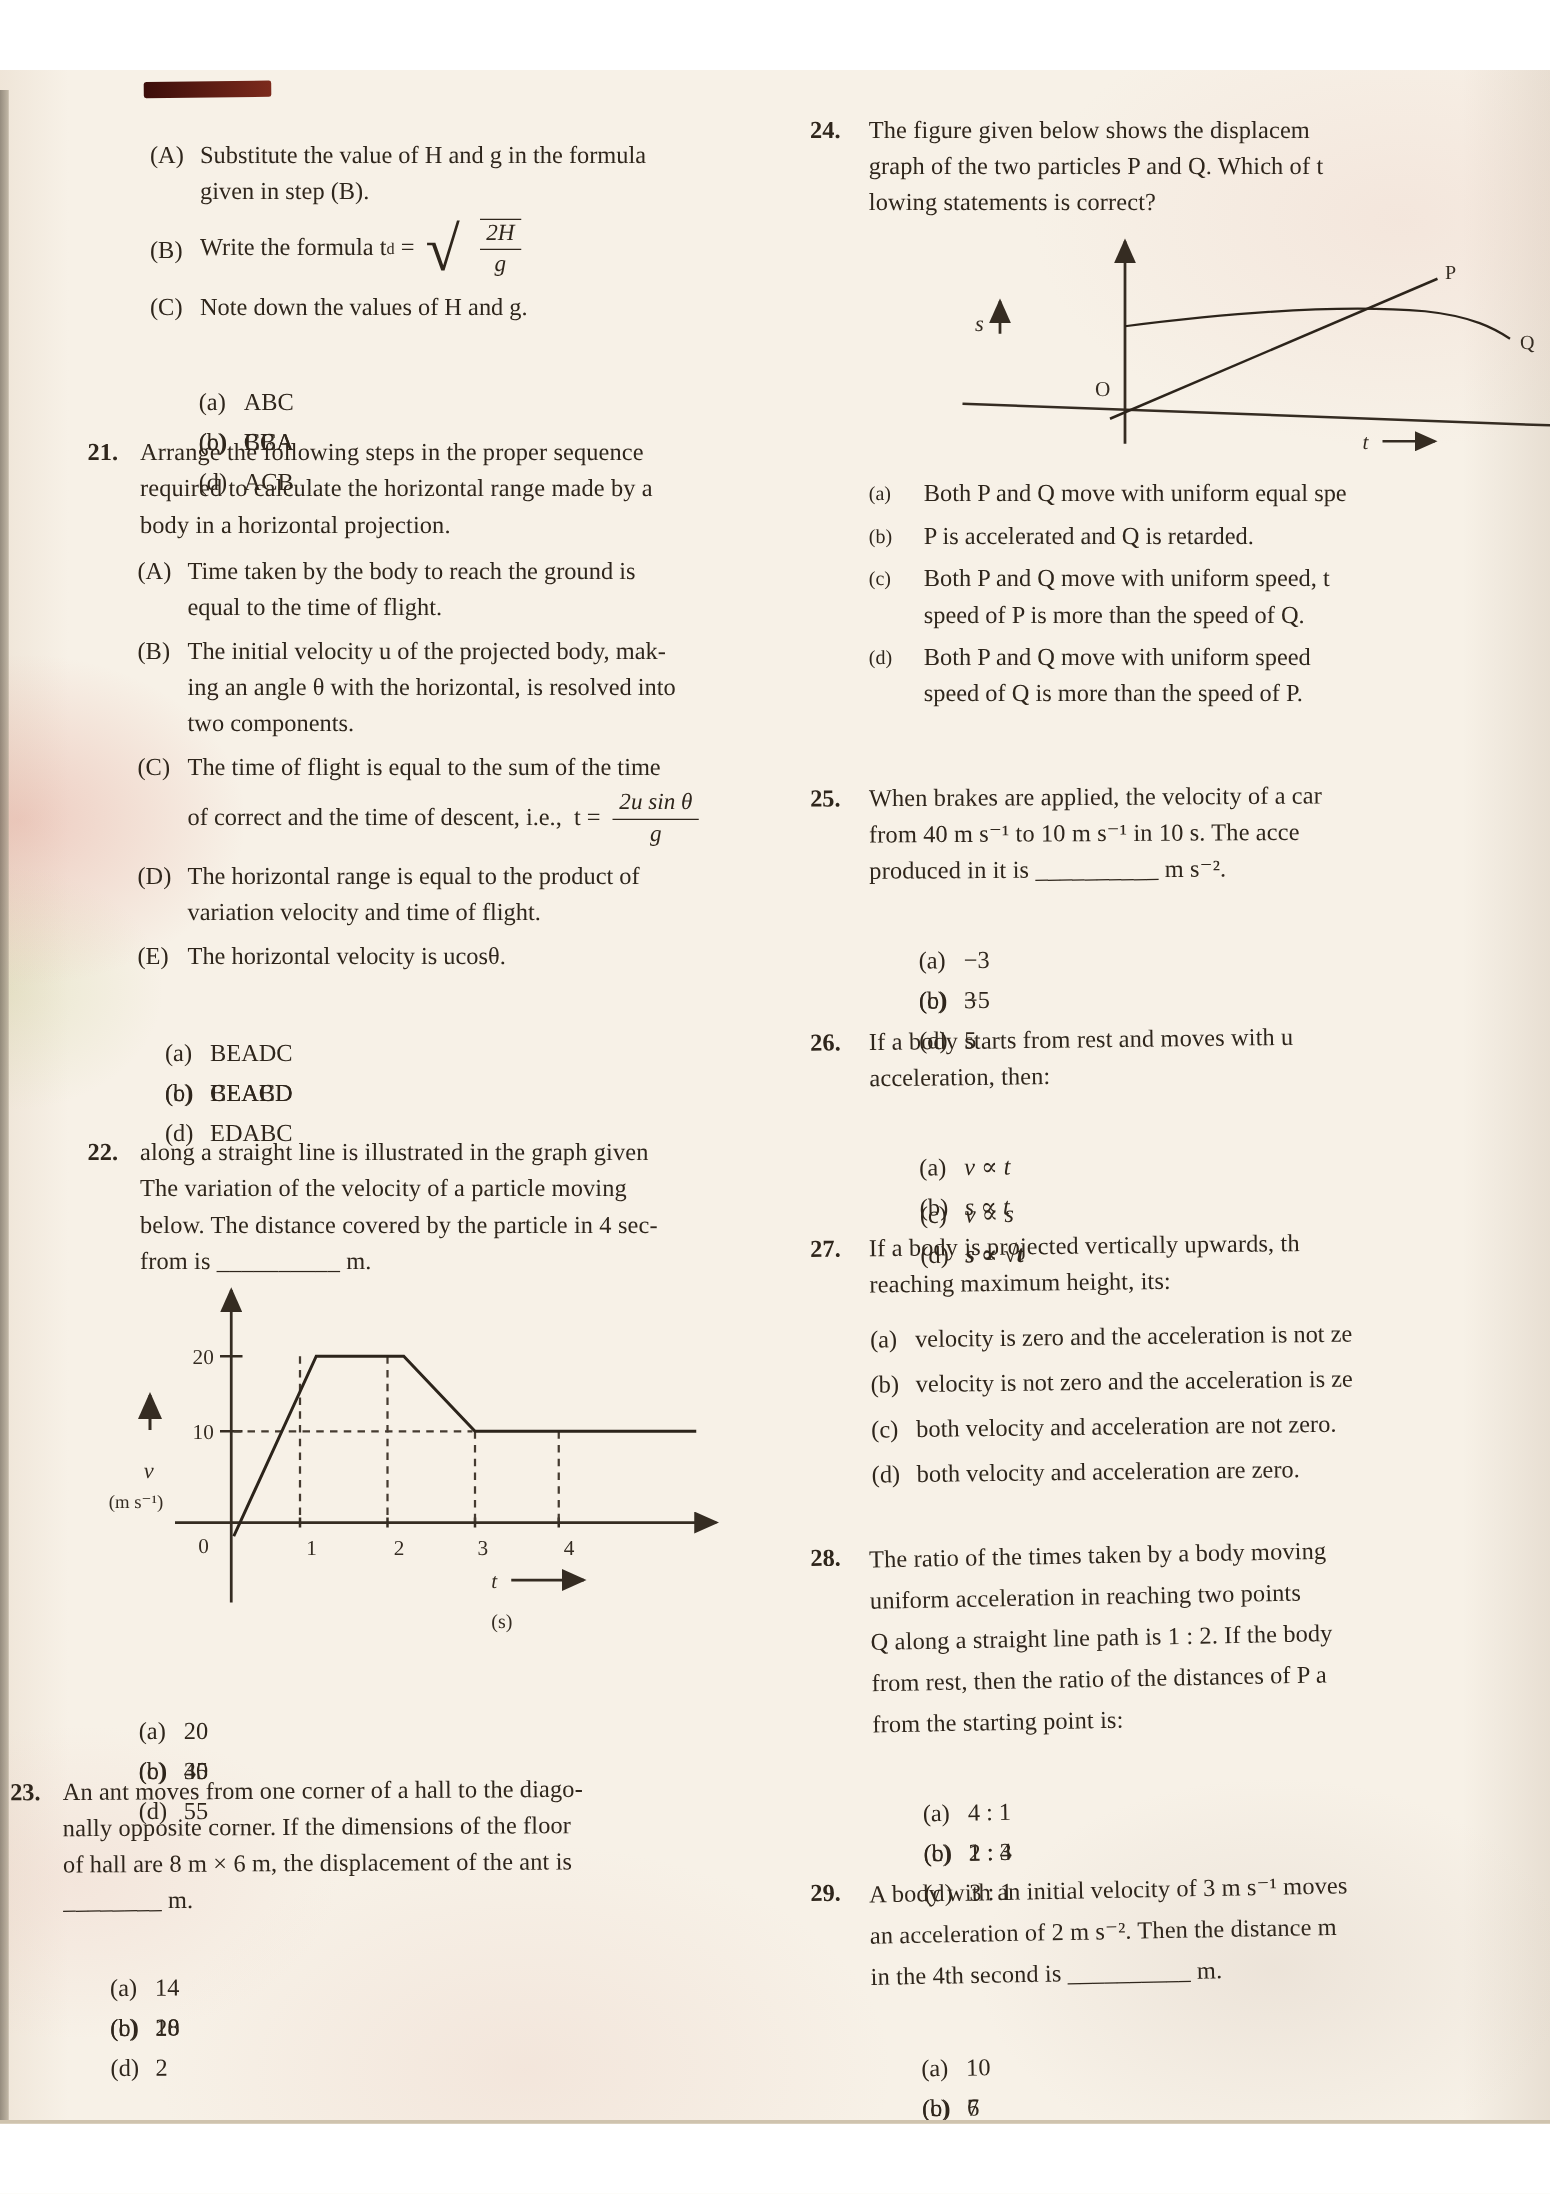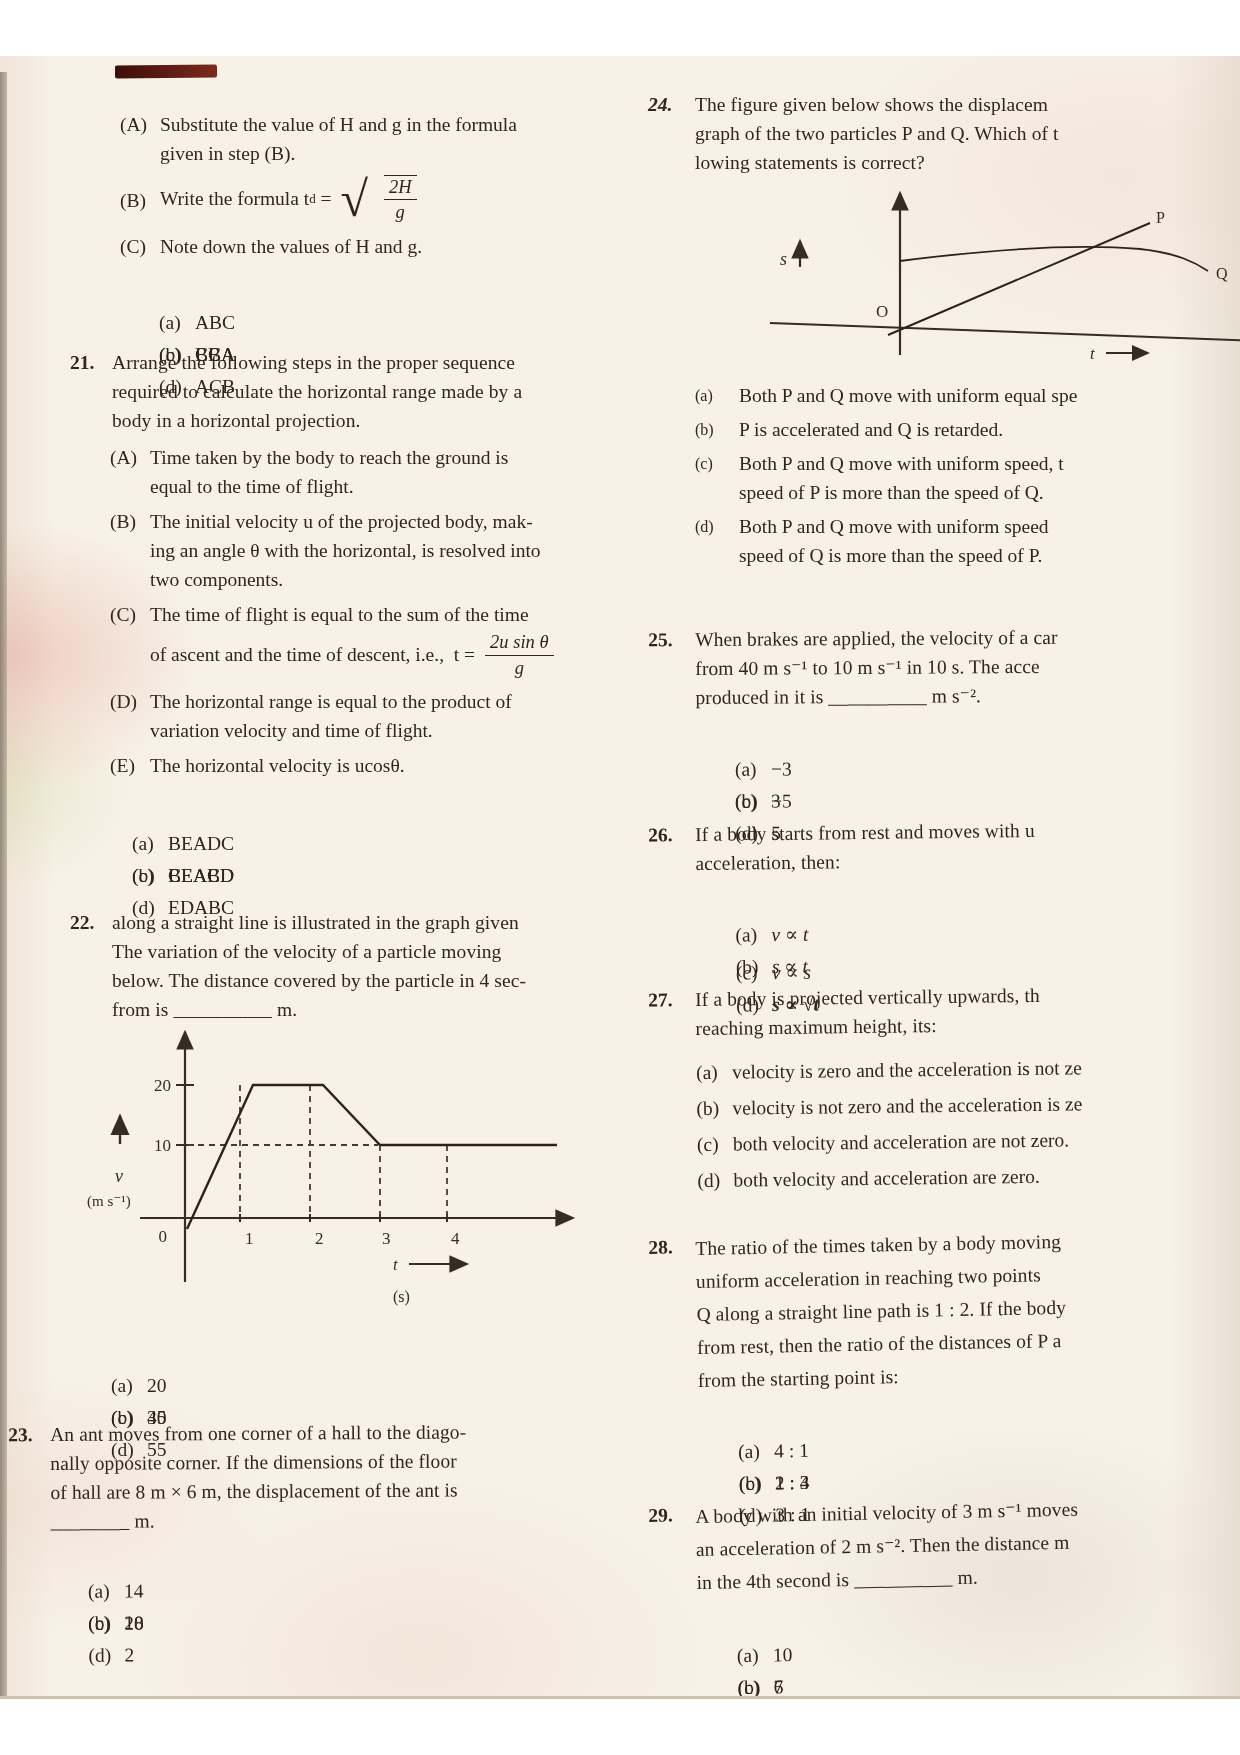--- a/index.html
+++ b/index.html
@@ -112,21 +112,21 @@
       <div class="step">
         <span class="slabel">(B)</span>
         <div class="line">The initial velocity u of the projected body, mak-</div>
         <div class="line">ing an angle θ with the horizontal, is resolved into</div>
         <div class="line">two components.</div>
       </div>
       <div class="step">
         <span class="slabel">(C)</span>
         <div class="line">The time of flight is equal to the sum of the time</div>
         <div class="frline" style="height:52px;">
-          <span>of ascent and the time of descent, i.e.,  t =</span>
+          <span>of correct and the time of descent, i.e.,  t =</span>
           <span class="frac">
             <span class="ftop">2u sin θ</span>
             <span class="fbot">g</span>
           </span>
         </div>
       </div>
       <div class="step">
         <span class="slabel">(D)</span>
         <div class="line">The horizontal range is equal to the product of</div>
         <div class="line">variation velocity and time of flight.</div>
@@ -221,21 +221,21 @@
         <span><span class="olab">(b)</span><span>10</span></span>
       </div>
       <div class="orow">
         <span class="o1" style="width:247px;"><span class="olab">(c)</span><span>28</span></span>
         <span><span class="olab">(d)</span><span>2</span></span>
       </div>
     </div>
   </section>
 
   <section class="q" style="left:695px;top:34px;width:600px;">
-    <span class="qnum" style="left:-47px;font-style:italic;">24.</span>
+    <span class="qnum" style="left:-47px;">24.</span>
     <div class="qtext">
       <div class="line">The figure given below shows the displacem</div>
       <div class="line">graph of the two particles P and Q. Which of t</div>
       <div class="line">lowing statements is correct?</div>
     </div>
     <svg width="540" height="182" viewBox="0 0 540 182" style="margin-left:53px;margin-top:6px;">
       <defs>
         <marker id="ah2" markerWidth="10" markerHeight="8" refX="8" refY="4" orient="auto">
           <path d="M0,0 L9,4 L0,8 z" fill="#352c22"></path>
         </marker>

